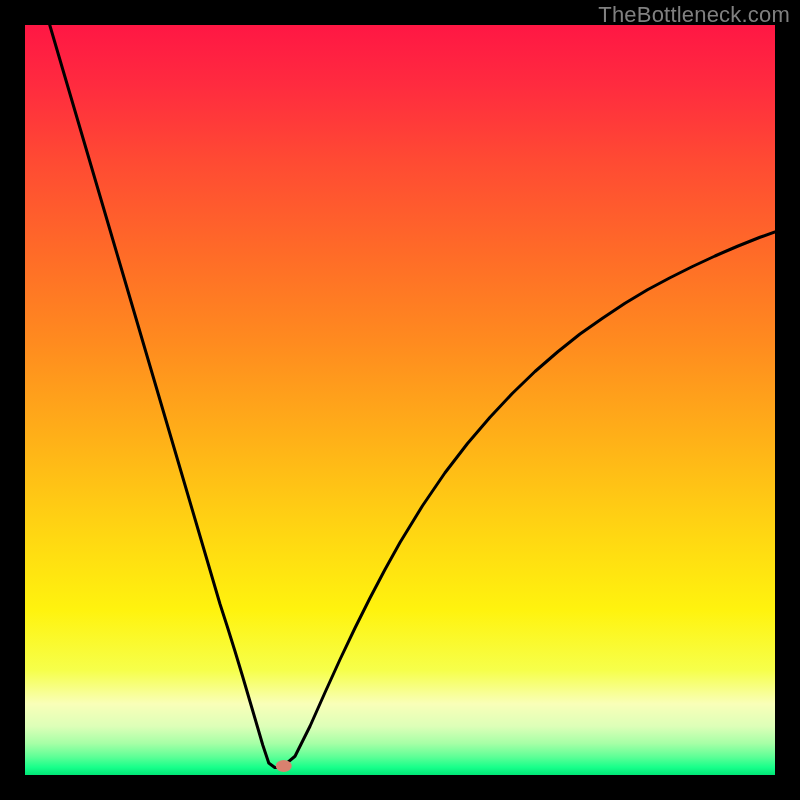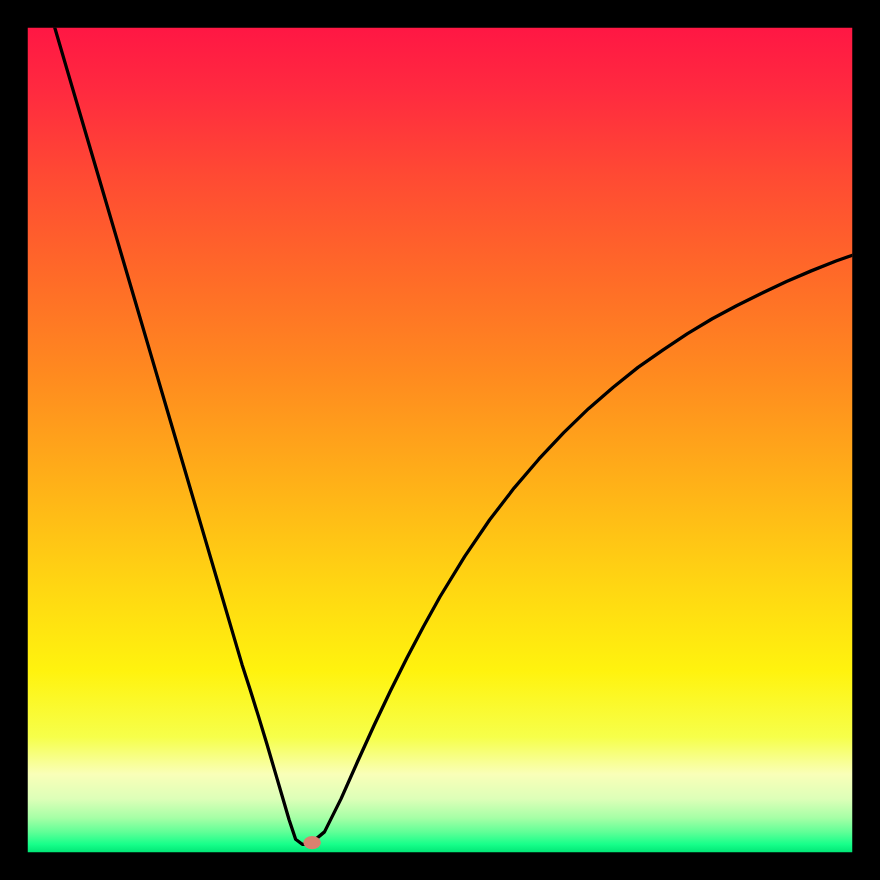--- a/index.html
+++ b/index.html
@@ -33,20 +33,21 @@
     font-size: 22px;
     letter-spacing: 0.2px;
     font-family: Arial, Helvetica, sans-serif;
   }
   svg { display: block; }
 </style>
 </head>
 <body>
 
 <div class="frame">
+  <div class="watermark">TheBottleneck.com</div>
   <div class="plot">
     <svg id="chart-svg" width="750" height="750" viewBox="0 0 750 750">
       <defs>
         <linearGradient id="bg-grad" x1="0" y1="0" x2="0" y2="1">
             <stop offset="0.00%" stop-color="#ff1744"></stop>
             <stop offset="8.00%" stop-color="#ff2b3f"></stop>
             <stop offset="18.00%" stop-color="#ff4a33"></stop>
             <stop offset="30.00%" stop-color="#ff6a28"></stop>
             <stop offset="42.00%" stop-color="#ff8a1f"></stop>
             <stop offset="55.00%" stop-color="#ffb018"></stop>

